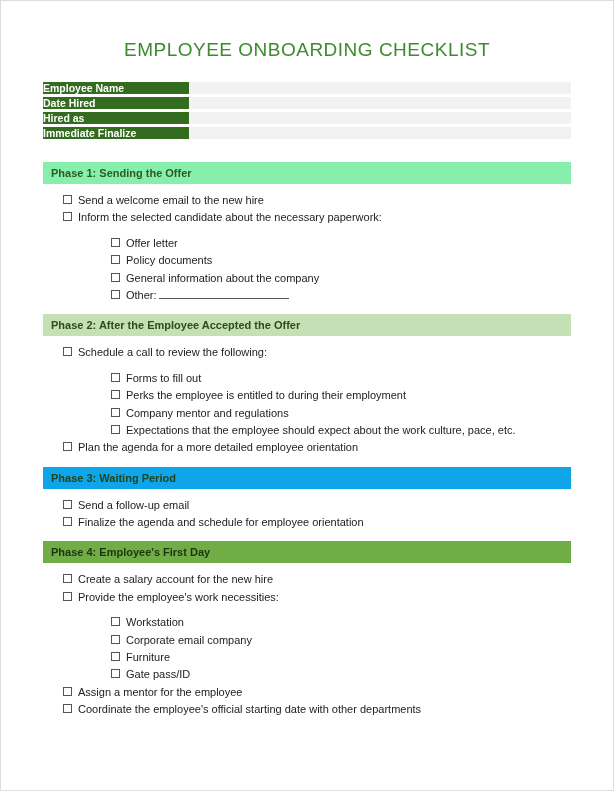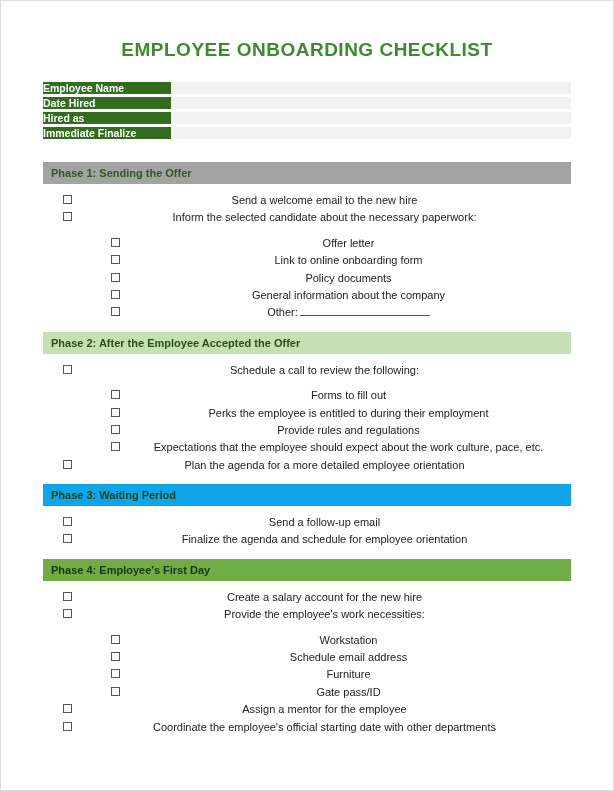--- a/index.html
+++ b/index.html
@@ -9,65 +9,64 @@
     width: 614px;
     height: 791px;
     padding: 38px 42px;
     font-size: 11px;
     color: #222;
     border: 1px solid #ddd;
   }
   .title {
     text-align: center;
     color: #3d8a2f;
-    font-weight: 700;
+    font-weight: 400;
     font-size: 19px;
     letter-spacing: 0.5px;
     margin-bottom: 18px;
   }
   .info-table {
     width: 100%;
     border-collapse: separate;
     border-spacing: 0 3px;
     margin-bottom: 20px;
   }
   .info-table td { padding: 0; }
   .info-label {
     background: #336b1f;
     color: #fff;
     font-weight: 700;
     font-size: 10.5px;
     padding: 5px 8px;
-    width: 128px;
+    width: 146px;
   }
   .info-value {
     background: #f2f2f2;
     color: #333;
     padding: 5px 8px;
   }
   .phase-header {
     font-weight: 700;
     font-size: 11px;
     padding: 5px 8px;
     margin-top: 2px;
   }
-  .phase-1 { background: #a3a3a3; color: #2f5a1e; }
+  .phase-1 { background: #86efac; color: #2f5a1e; }
   .phase-2 { background: #c5e0b4; color: #2a4d1a; }
   .phase-3 { background: #0ea5e9; color: #24421a; }
   .phase-4 { background: #70ad47; color: #1b3510; }
   .items {
     padding: 8px 0 8px 20px;
   }
   .item {
     display: flex;
     align-items: flex-start;
     gap: 6px;
     padding: 1px 0;
     line-height: 1.4;
-    text-align: center;
   }
   .checkbox {
     display: inline-block;
     width: 9px;
     height: 9px;
     border: 1px solid #555;
     background: #fff;
     margin-top: 2px;
     flex-shrink: 0;
   }
@@ -121,24 +120,20 @@
       <span class="checkbox"></span>
       <span class="item-text">Inform the selected candidate about the necessary paperwork:</span>
     </div>
   <div class="sub-items">
     <div class="item">
         <span class="checkbox"></span>
         <span class="item-text">Offer letter</span>
       </div>
     <div class="item">
         <span class="checkbox"></span>
-        <span class="item-text">Link to online onboarding form</span>
-      </div>
-    <div class="item">
-        <span class="checkbox"></span>
         <span class="item-text">Policy documents</span>
       </div>
     <div class="item">
         <span class="checkbox"></span>
         <span class="item-text">General information about the company</span>
       </div>
     <div class="item">
         <span class="checkbox"></span>
         <span class="item-text"><span>Other:</span><span class="blank-line"></span></span>
       </div>
@@ -155,21 +150,21 @@
     <div class="item">
         <span class="checkbox"></span>
         <span class="item-text">Forms to fill out</span>
       </div>
     <div class="item">
         <span class="checkbox"></span>
         <span class="item-text">Perks the employee is entitled to during their employment</span>
       </div>
     <div class="item">
         <span class="checkbox"></span>
-        <span class="item-text">Provide rules and regulations</span>
+        <span class="item-text">Company mentor and regulations</span>
       </div>
     <div class="item">
         <span class="checkbox"></span>
         <span class="item-text">Expectations that the employee should expect about the work culture, pace, etc.</span>
       </div>
   </div>
   <div class="item">
       <span class="checkbox"></span>
       <span class="item-text">Plan the agenda for a more detailed employee orientation</span>
     </div>
@@ -197,21 +192,21 @@
       <span class="checkbox"></span>
       <span class="item-text">Provide the employee's work necessities:</span>
     </div>
   <div class="sub-items">
     <div class="item">
         <span class="checkbox"></span>
         <span class="item-text">Workstation</span>
       </div>
     <div class="item">
         <span class="checkbox"></span>
-        <span class="item-text">Schedule email address</span>
+        <span class="item-text">Corporate email company</span>
       </div>
     <div class="item">
         <span class="checkbox"></span>
         <span class="item-text">Furniture</span>
       </div>
     <div class="item">
         <span class="checkbox"></span>
         <span class="item-text">Gate pass/ID</span>
       </div>
   </div>

